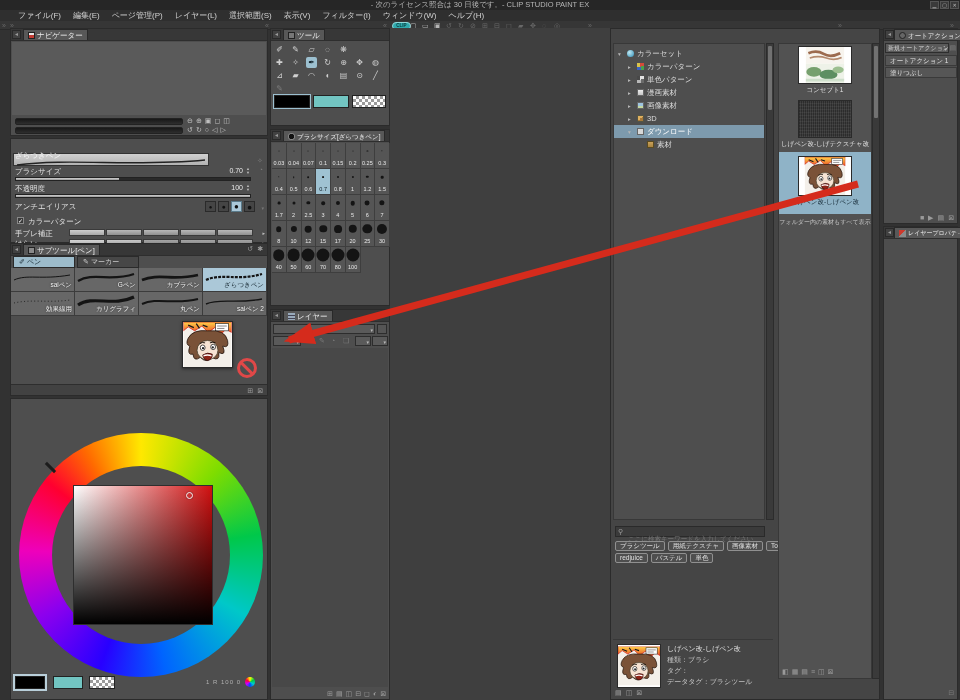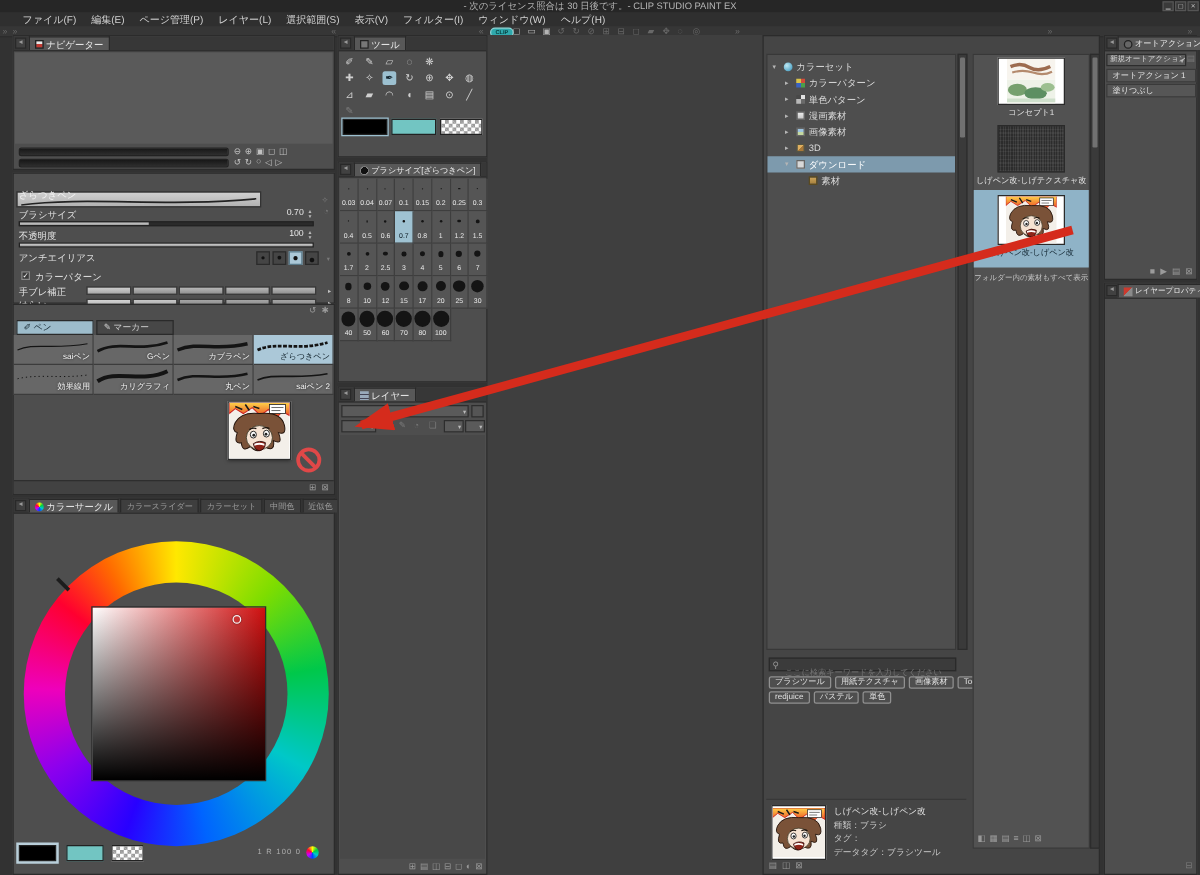--- a/index.html
+++ b/index.html
@@ -256,20 +256,27 @@
       <div style="background:linear-gradient(#a5a5a5,#848484)"></div>
   </div>
   <span class="ico" style="right:2px;top:100px;font-size:5px;">▸</span>
   <div id="tp-bottom-icons" class="abs" style="right:4px;bottom:-11px;display:flex;gap:4px;z-index:3;">
       <span style="font-size: 7px; color: rgb(154, 154, 154); line-height: 9px;">↺</span>
       <span style="font-size: 7px; color: rgb(154, 154, 154); line-height: 9px;">✱</span>
     </div>
 </div>
 
 <div class="panel" style="left:10px;top:243px;width:258px;height:153px;">
+  <div class="tabbar">
+      <span class="collapse">◂</span>
+    <span class="tab">
+        <span class="tabico ti-st"></span>
+        <span>サブツール[ペン]</span>
+      </span>
+  </div>
   <div class="st-grouptab" style="left:2px;top:12px;width:62px;background:#9dbccb;color:#15262f;">
       <span>✐</span>
       <span>ペン</span>
     </div>
   <div class="st-grouptab" style="left:66px;top:12px;width:62px;background:#474747;color:#cfcfcf;">
       <span>✎</span>
       <span>マーカー</span>
     </div>
   <div id="subtool-grid" class="st-grid" style="top:24px;">
       <div class="st-cell"><svg width="62" height="16" viewBox="0 0 62 16">
@@ -304,39 +311,20 @@
   </div>
   <div class="abs" style="left:0;bottom:0;width:256px;height:11px;background:#424242;border-top:1px solid #2e2e2e;">
     <div id="st-bottom-icons" class="abs" style="right:4px;top:1px;display:flex;gap:4px;">
         <span style="font-size: 7px; color: rgb(154, 154, 154); line-height: 9px;">⊞</span>
         <span style="font-size: 7px; color: rgb(154, 154, 154); line-height: 9px;">⊠</span>
       </div>
   </div>
 </div>
 
 <div class="panel" style="left:10px;top:398px;width:258px;height:302px;">
-  <div id="color-tabbar" class="tabbar">
-      <span class="collapse">◂</span>
-      <span class="tab">
-        <span class="tabico ti-color"></span>
-        <span>カラーサークル</span>
-      </span>
-      <span class="tab inactive">
-        <span>カラースライダー</span>
-      </span>
-      <span class="tab inactive">
-        <span>カラーセット</span>
-      </span>
-      <span class="tab inactive">
-        <span>中間色</span>
-      </span>
-      <span class="tab inactive">
-        <span>近似色</span>
-      </span>
-    </div>
   <div class="ring" style="left:8px;top:34px;width:244px;height:244px;"></div>
   <div class="abs" style="left:38px;top:62px;width:3px;height:13px;background:#1c1c1c;transform:rotate(-45deg);z-index:2;"></div>
   <div class="svbox" style="left:62px;top:86px;width:140px;height:140px;z-index:2;">
     <div class="abs" style="left:112px;top:6px;width:7px;height:7px;border:1.5px solid #f2f2f2;border-radius:50%;box-shadow:0 0 1px #000;"></div>
   </div>
   <div class="abs" style="left:4px;top:277px;width:30px;height:13px;background:#000;border:1px solid #222;outline:2px solid #b9cfda;"></div>
   <div class="abs" style="left:42px;top:277px;width:30px;height:13px;background:#72c5c2;border:1px solid #222;"></div>
   <div class="abs checker" style="left:78px;top:277px;width:26px;height:13px;border:1px solid #222;"></div>
   <span class="abs" style="right:26px;top:280px;font-size:6px;color:#b0b0b0;letter-spacing:1px;">1  R 100  0</span>
   <span class="abs" style="right:12px;top:278px;width:10px;height:10px;border-radius:50%;background:conic-gradient(#ff0,#0c4,#0cc,#04f,#c0f,#f03,#ff0);"></span>

